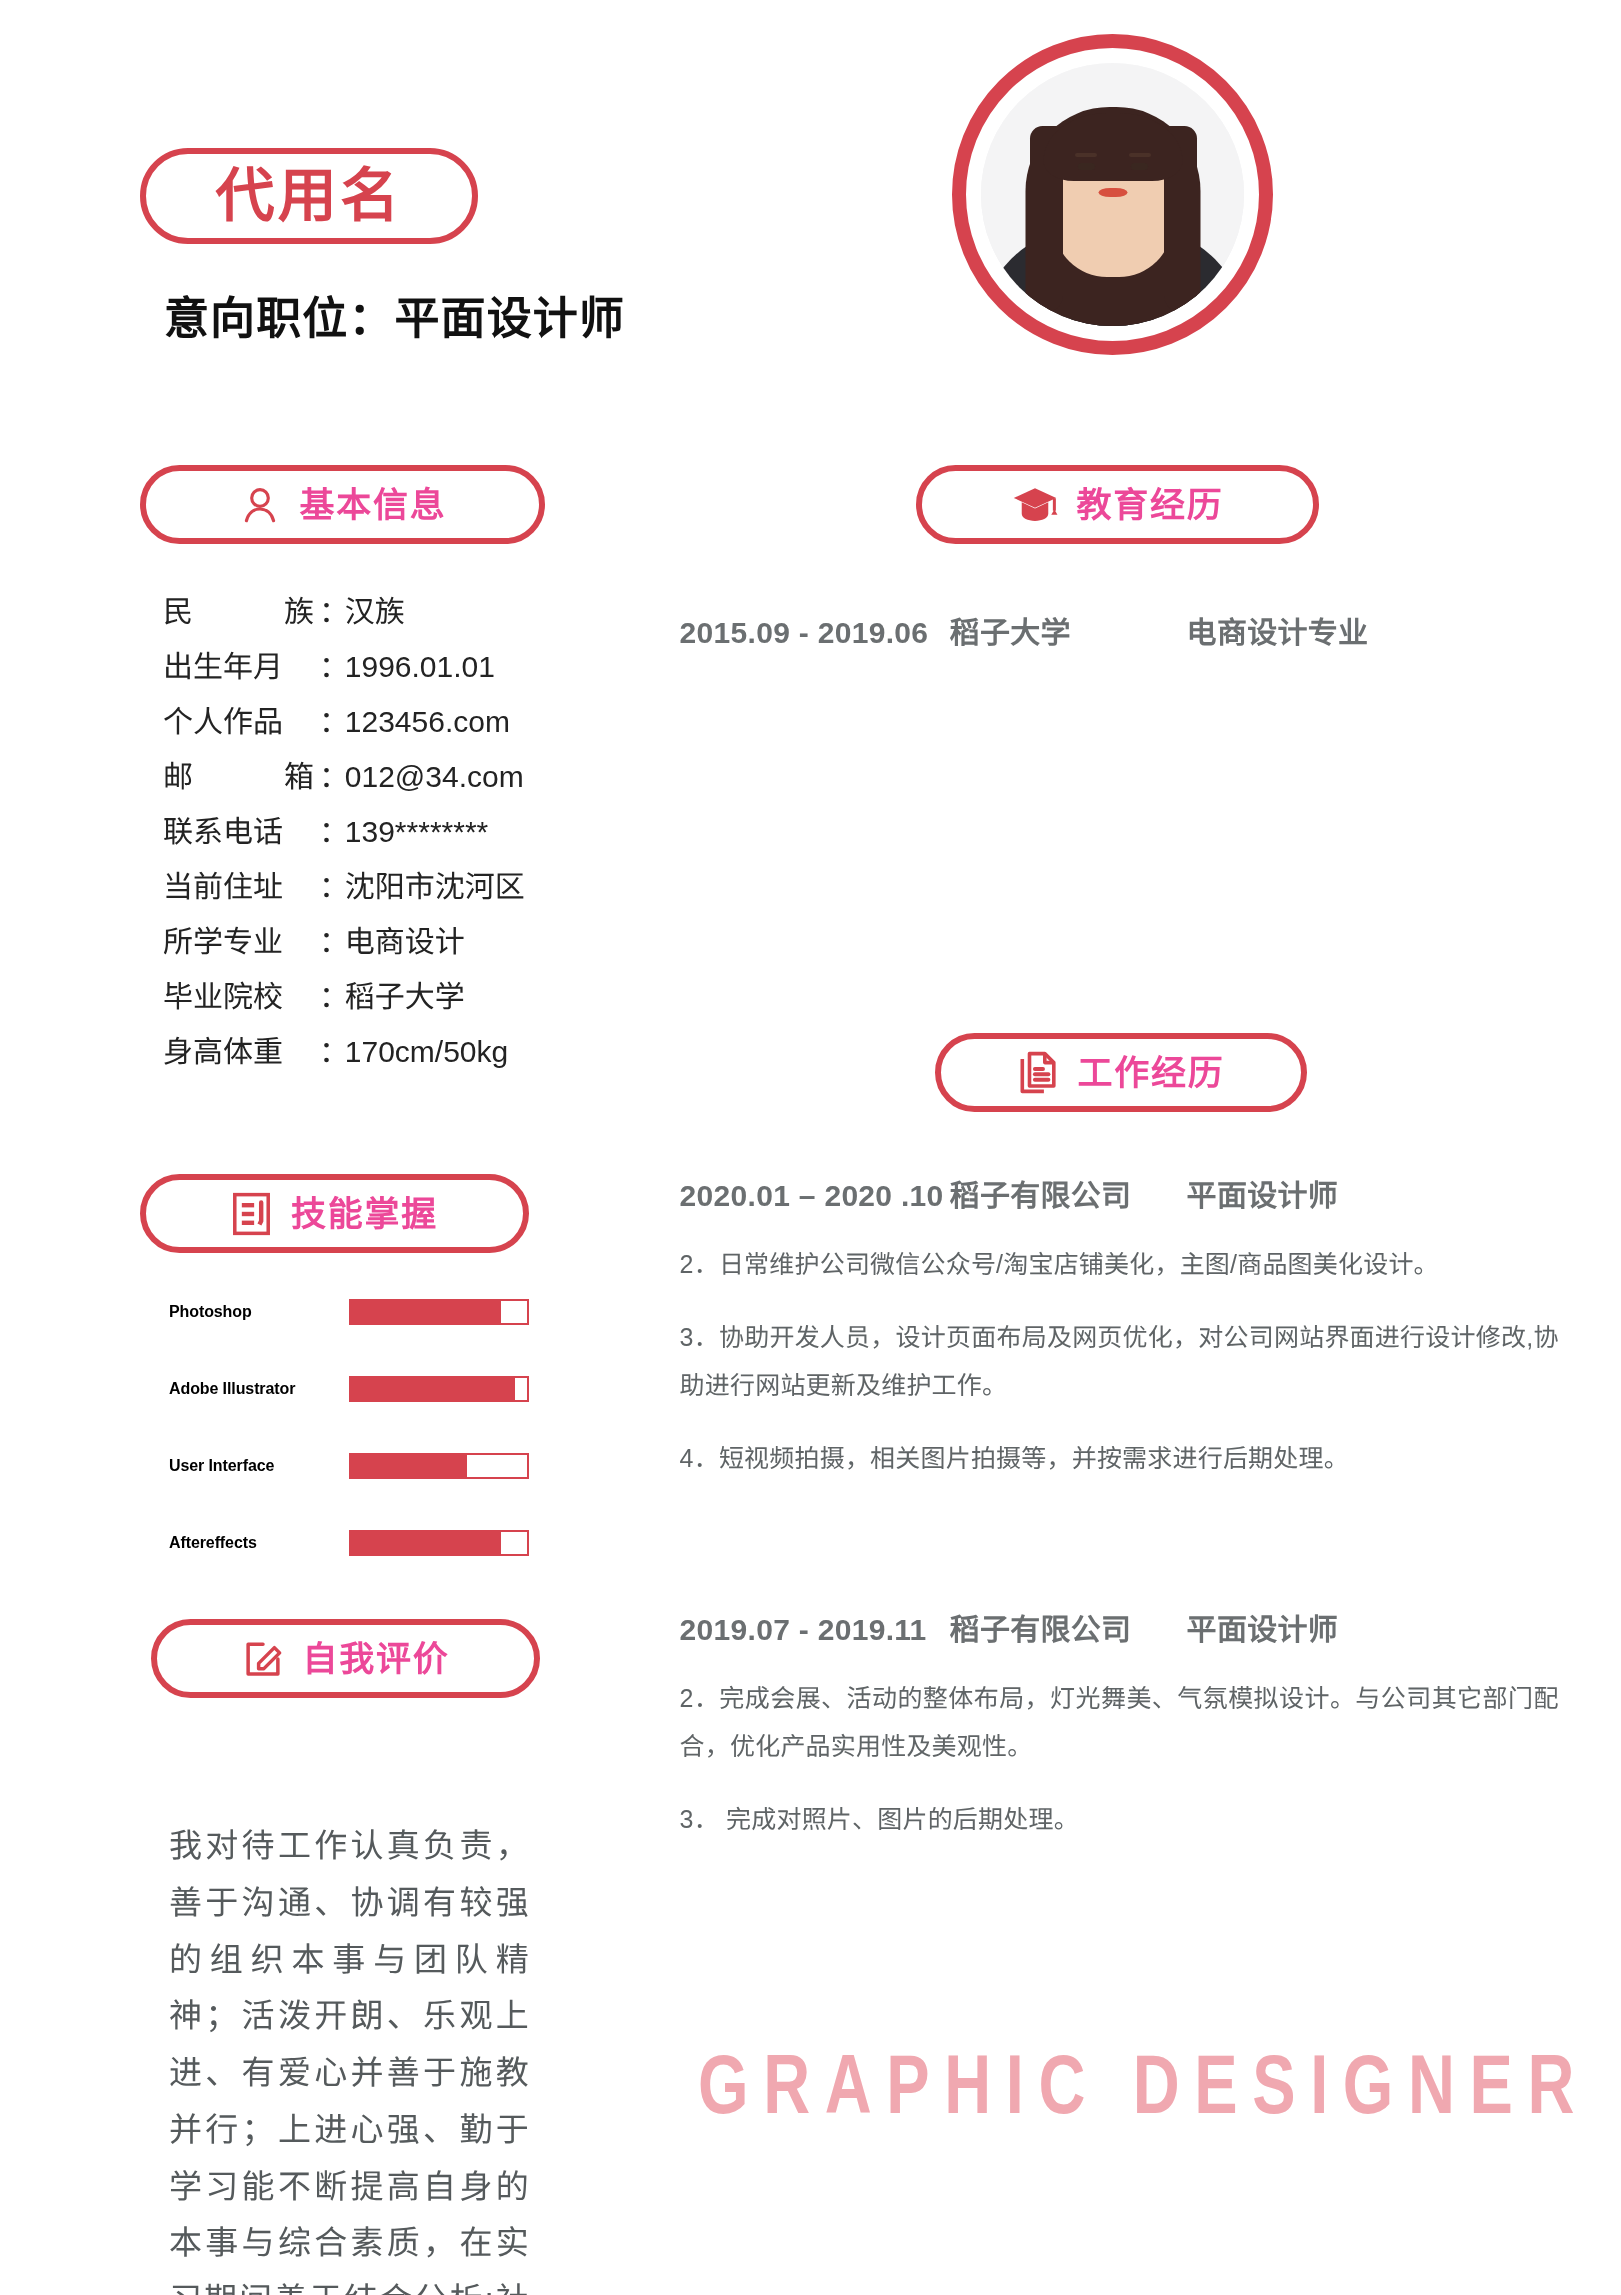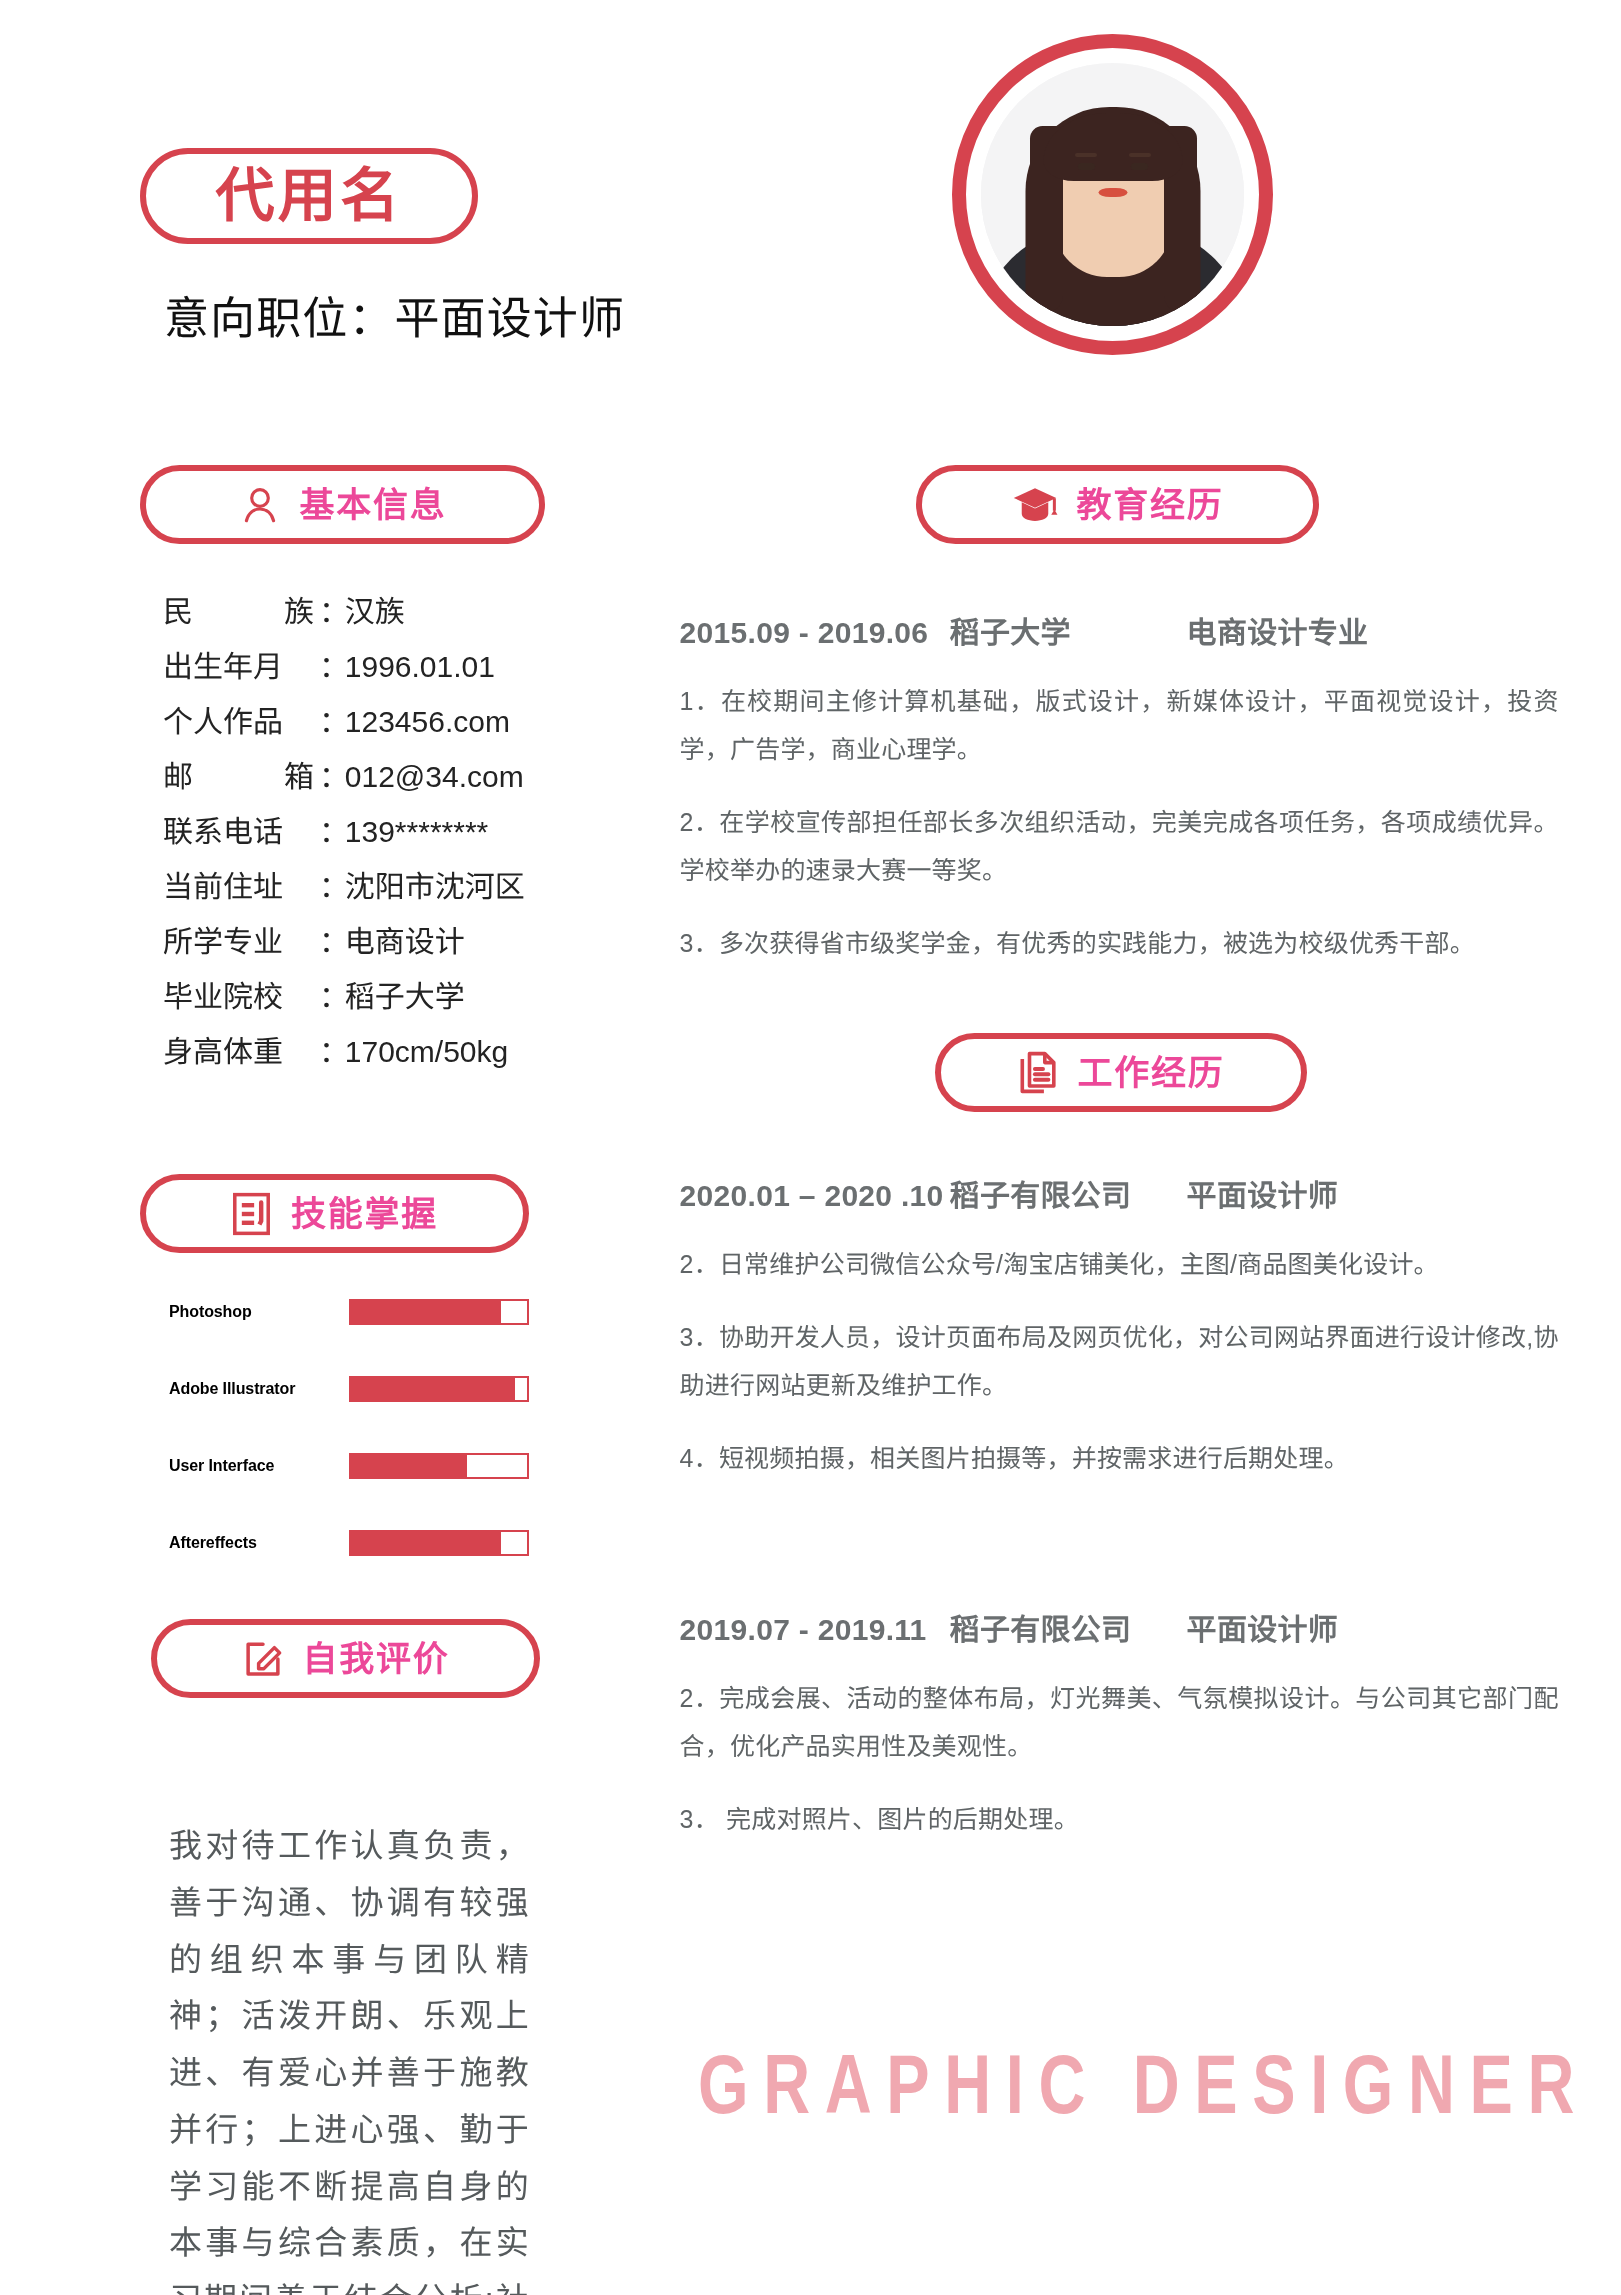--- a/index.html
+++ b/index.html
@@ -27,21 +27,21 @@
     display: flex; align-items: center; justify-content: center;
   }
   .name-pill .name-text {
     color: #D6434E; font-size: 59px; font-weight: 700;
     letter-spacing: 3.4px; line-height: 1;
     white-space: nowrap;
   }
 
   .job-target {
     position: absolute; left: 164px; top: 282px;
-    font-size: 45px; font-weight: 400; color: #111;
+    font-size: 45px; font-weight: 700; color: #111;
     letter-spacing: 1.1px; white-space: nowrap;
   }
 
   
   .photo-wrap {
     position: absolute; left: 952px; top: 34px;
     width: 321px; height: 321px;
   }
   .photo-ring {
     position: absolute; inset: 0;
@@ -371,25 +371,20 @@
       </span>
       <span class="sec-title">教育经历</span>
     </div>
 
     <div class="entry" style="left:14.6px; top:608px;">
       <div class="entry-head">
         <span class="eh-date">2015.09 - 2019.06</span>
         <span class="eh-org">稻子大学</span>
         <span class="eh-role">电商设计专业</span>
       </div>
-      <div class="entry-body">
-        <p class="bullet">1．在校期间主修计算机基础，版式设计，新媒体设计，平面视觉设计，投资学，广告学，商业心理学。</p>
-        <p class="bullet">2．在学校宣传部担任部长多次组织活动，完美完成各项任务，各项成绩优异。学校举办的速录大赛一等奖。</p>
-        <p class="bullet">3．多次获得省市级奖学金，有优秀的实践能力，被选为校级优秀干部。</p>
-      </div>
     </div>
 
     <div class="sec-pill" style="left:270px; top:1033px; width:372px; height:79px;">
       <span class="sec-icon">
         <svg width="41" height="45" viewBox="0 0 44 50" fill="none" stroke="#D6434E" stroke-width="4" stroke-linejoin="round">
           <path d="M4 10 L4 46 L28 46"></path>
           <path d="M12 4 L29 4 L39 14 L39 40 L12 40 Z"></path>
           <path d="M29 4 L29 14 L39 14"></path>
           <line x1="18" y1="21" x2="27" y2="21" stroke-width="4.4" stroke-linecap="round"></line>
           <line x1="18" y1="27" x2="33" y2="27" stroke-width="4.4" stroke-linecap="round"></line>

